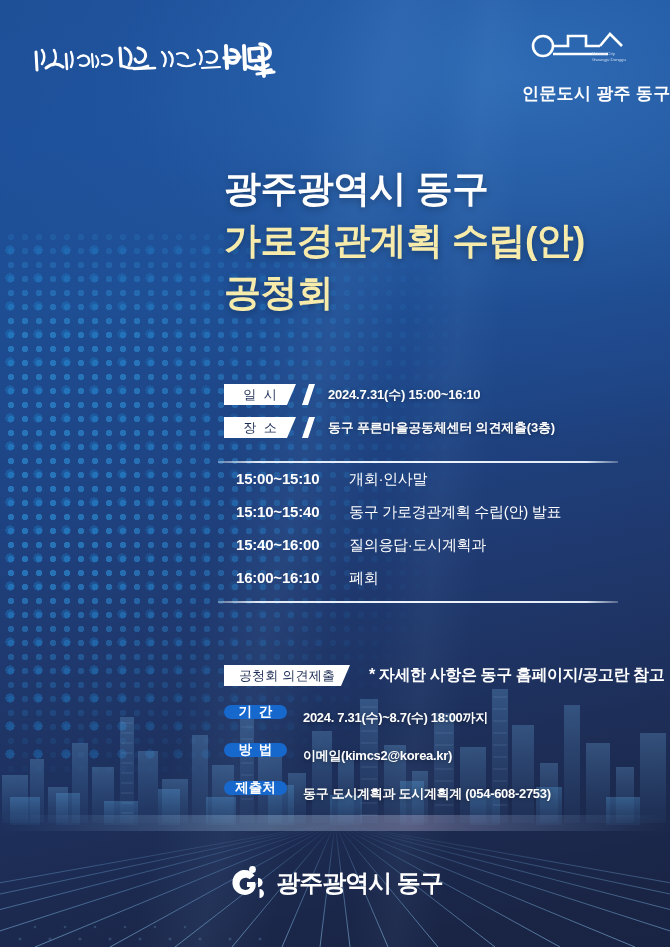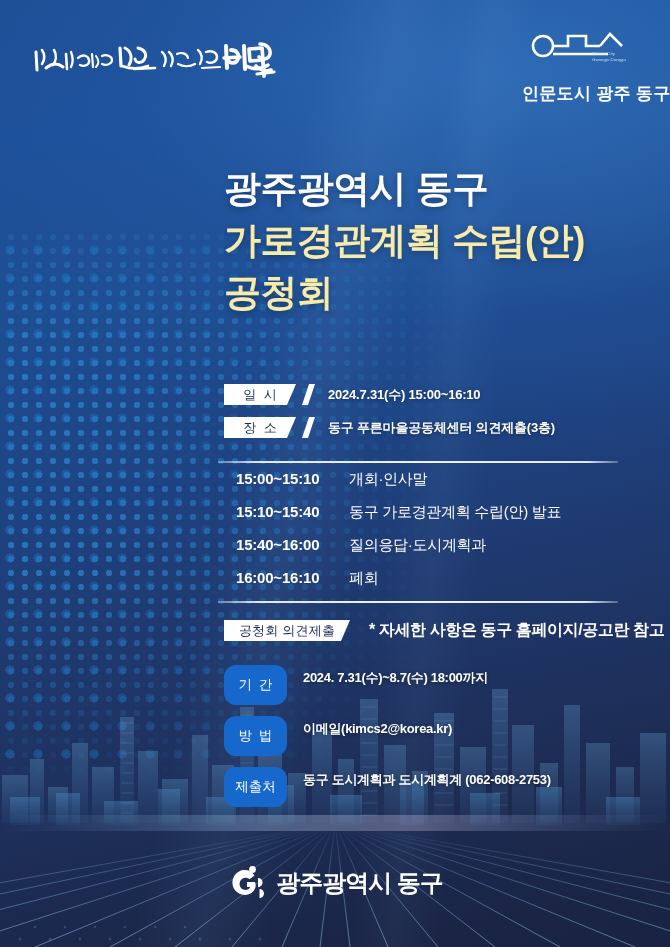--- a/index.html
+++ b/index.html
@@ -219,22 +219,23 @@
 
   
   .submit {
     position: absolute;
     left: 224px;
     top: 620px;
     width: 430px;
   }
   .submit-head {
     display: flex;
-    align-items: flex-start;
+    align-items: flex-end;
     height: 26px;
+    margin-top: 40px;
   }
   .tag-white.wide {
     min-width: 108px;
     letter-spacing: 0.2px;
     text-indent: 0;
   }
   .submit-note {
     color: #ffffff;
     font-size: 16px;
     font-weight: bold;
@@ -247,26 +248,26 @@
     display: flex;
     align-items: flex-start;
     margin-bottom: 9px;
   }
   .tag-pill {
     flex: 0 0 auto;
     display: inline-flex;
     align-items: center;
     justify-content: center;
     width: 63px;
-    height: 40px;
+    height: 14px;
     border-radius: 12px;
     background: #1768cd;
     color: #ffffff;
     font-size: 13.5px;
-    font-weight: normal;
+    font-weight: bold;
     letter-spacing: 1.5px;
     text-indent: 1.5px;
     margin-right: 16px;
     margin-top: 2px;
   }
   .tag-pill.tight { letter-spacing: 0; text-indent: 0; }
   .submit-values { padding-top: 1px; }
   .submit-value {
     color: #ffffff;
     font-size: 13px;
@@ -597,21 +598,21 @@
       <div class="submit-row">
         <span class="tag-pill">방 법</span>
         <span class="submit-values">
           <div class="submit-value">이메일(kimcs2@korea.kr)</div>
         </span>
       </div>
 
       <div class="submit-row">
         <span class="tag-pill tight">제출처</span>
         <span class="submit-values">
-          <div class="submit-value">동구 도시계획과 도시계획계 (062-608-2753)</div>
+          <div class="submit-value">동구 도시계획과 도시계획계 (054-608-2753)</div>
         </span>
       </div>
     </div>
   </div>
 
   <div class="footer-logo">
     <svg width="40" height="38" viewBox="0 0 40 38" aria-hidden="true">
       <path d="M27.5 11.5 C24.5 6.5, 17.5 4.5, 12 7.5 C5.5 11, 3.5 19.5, 7.5 25.5 C11.5 31.5, 20 32.5, 25 28.5 C28.5 25.7, 29.5 21.5, 28 18 L20 18 L20 23 L23.2 23 C22.2 25.6, 19 26.8, 16.2 25.6 C12.8 24.2, 11.6 20, 13.4 16.8 C15.3 13.4, 19.8 12.6, 22.6 15.2 Z" fill="#ffffff"></path>
       <circle cx="25.5" cy="5.5" r="3.4" fill="#ffffff"></circle>
       <path d="M31 14 C33.6 14, 35.6 16, 35.6 18.6 C35.6 21.2, 33.6 23.2, 31 23.2 Z" fill="#ffffff"></path>

